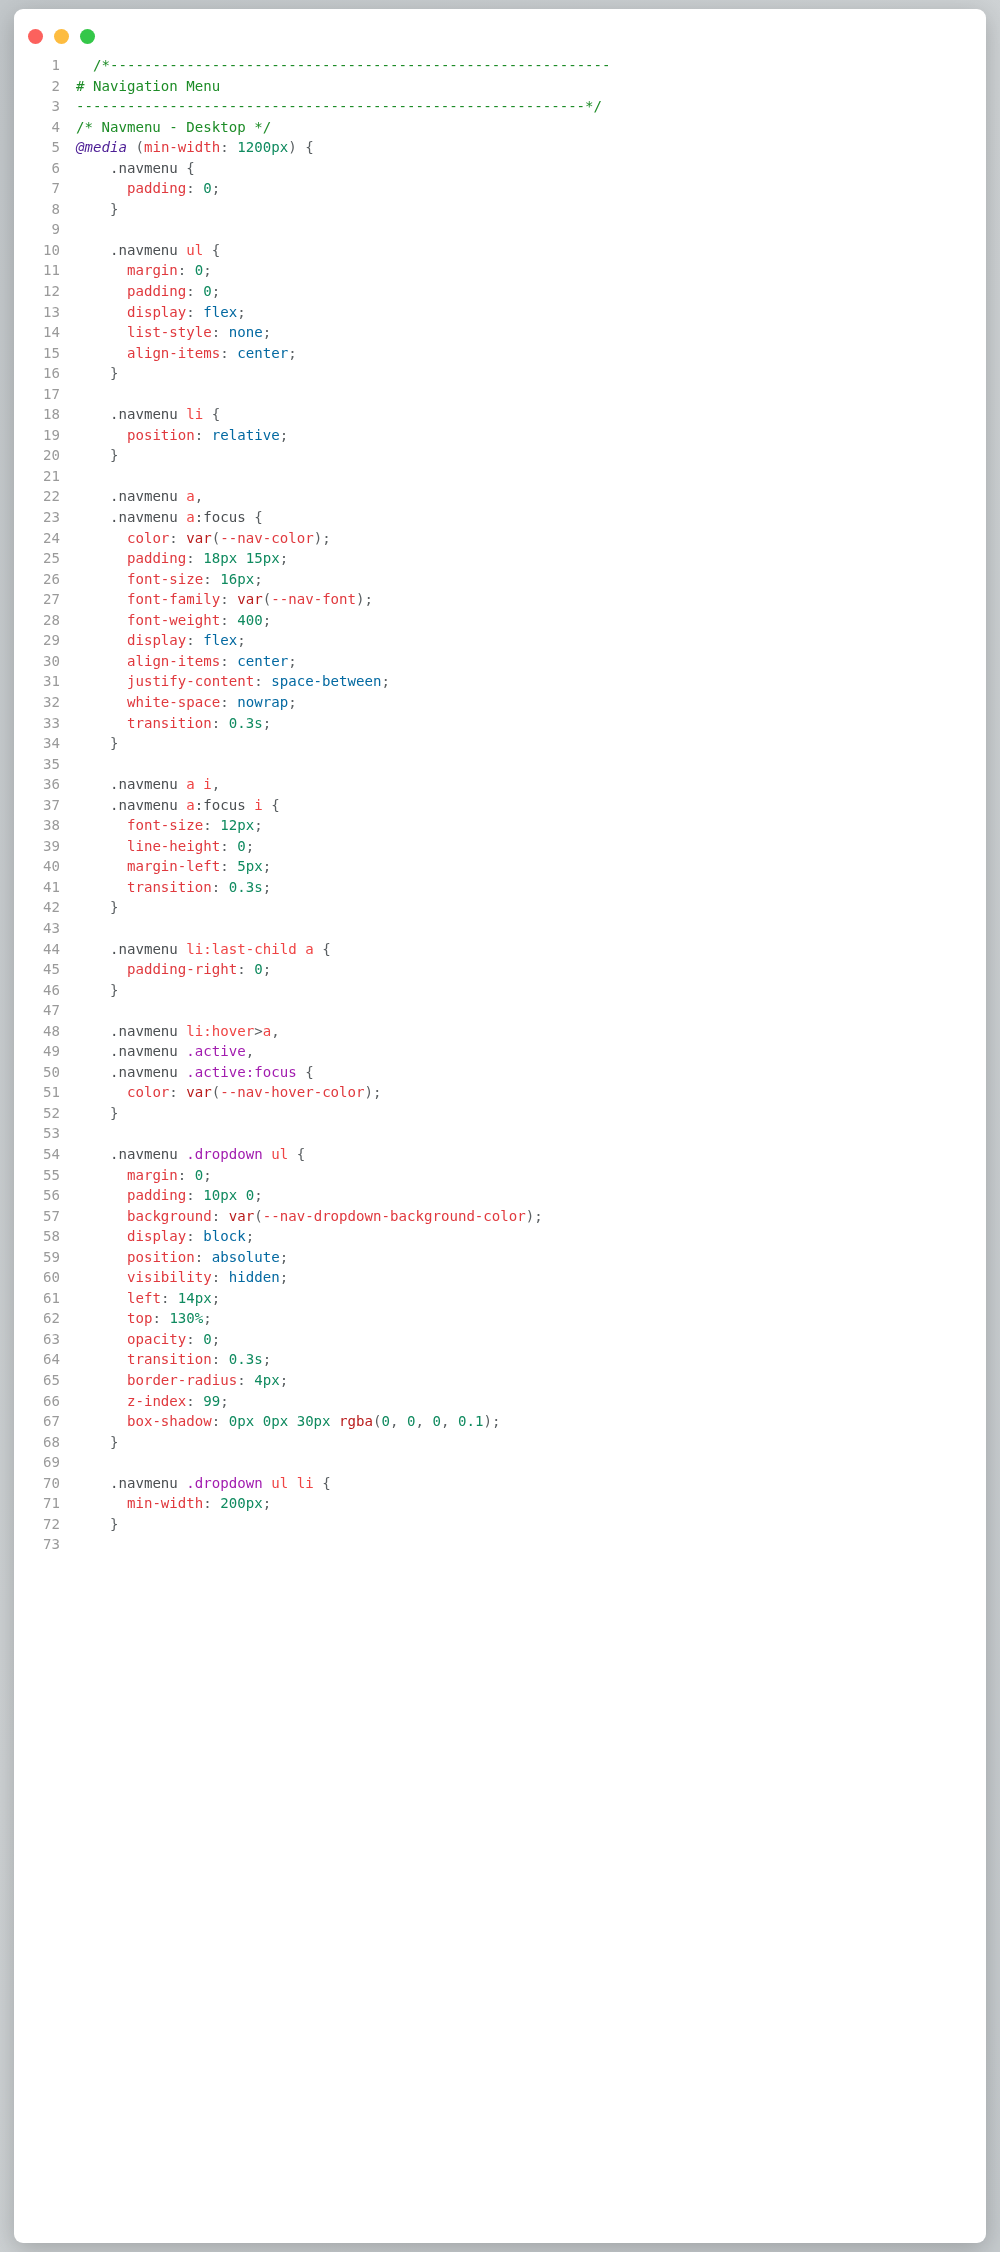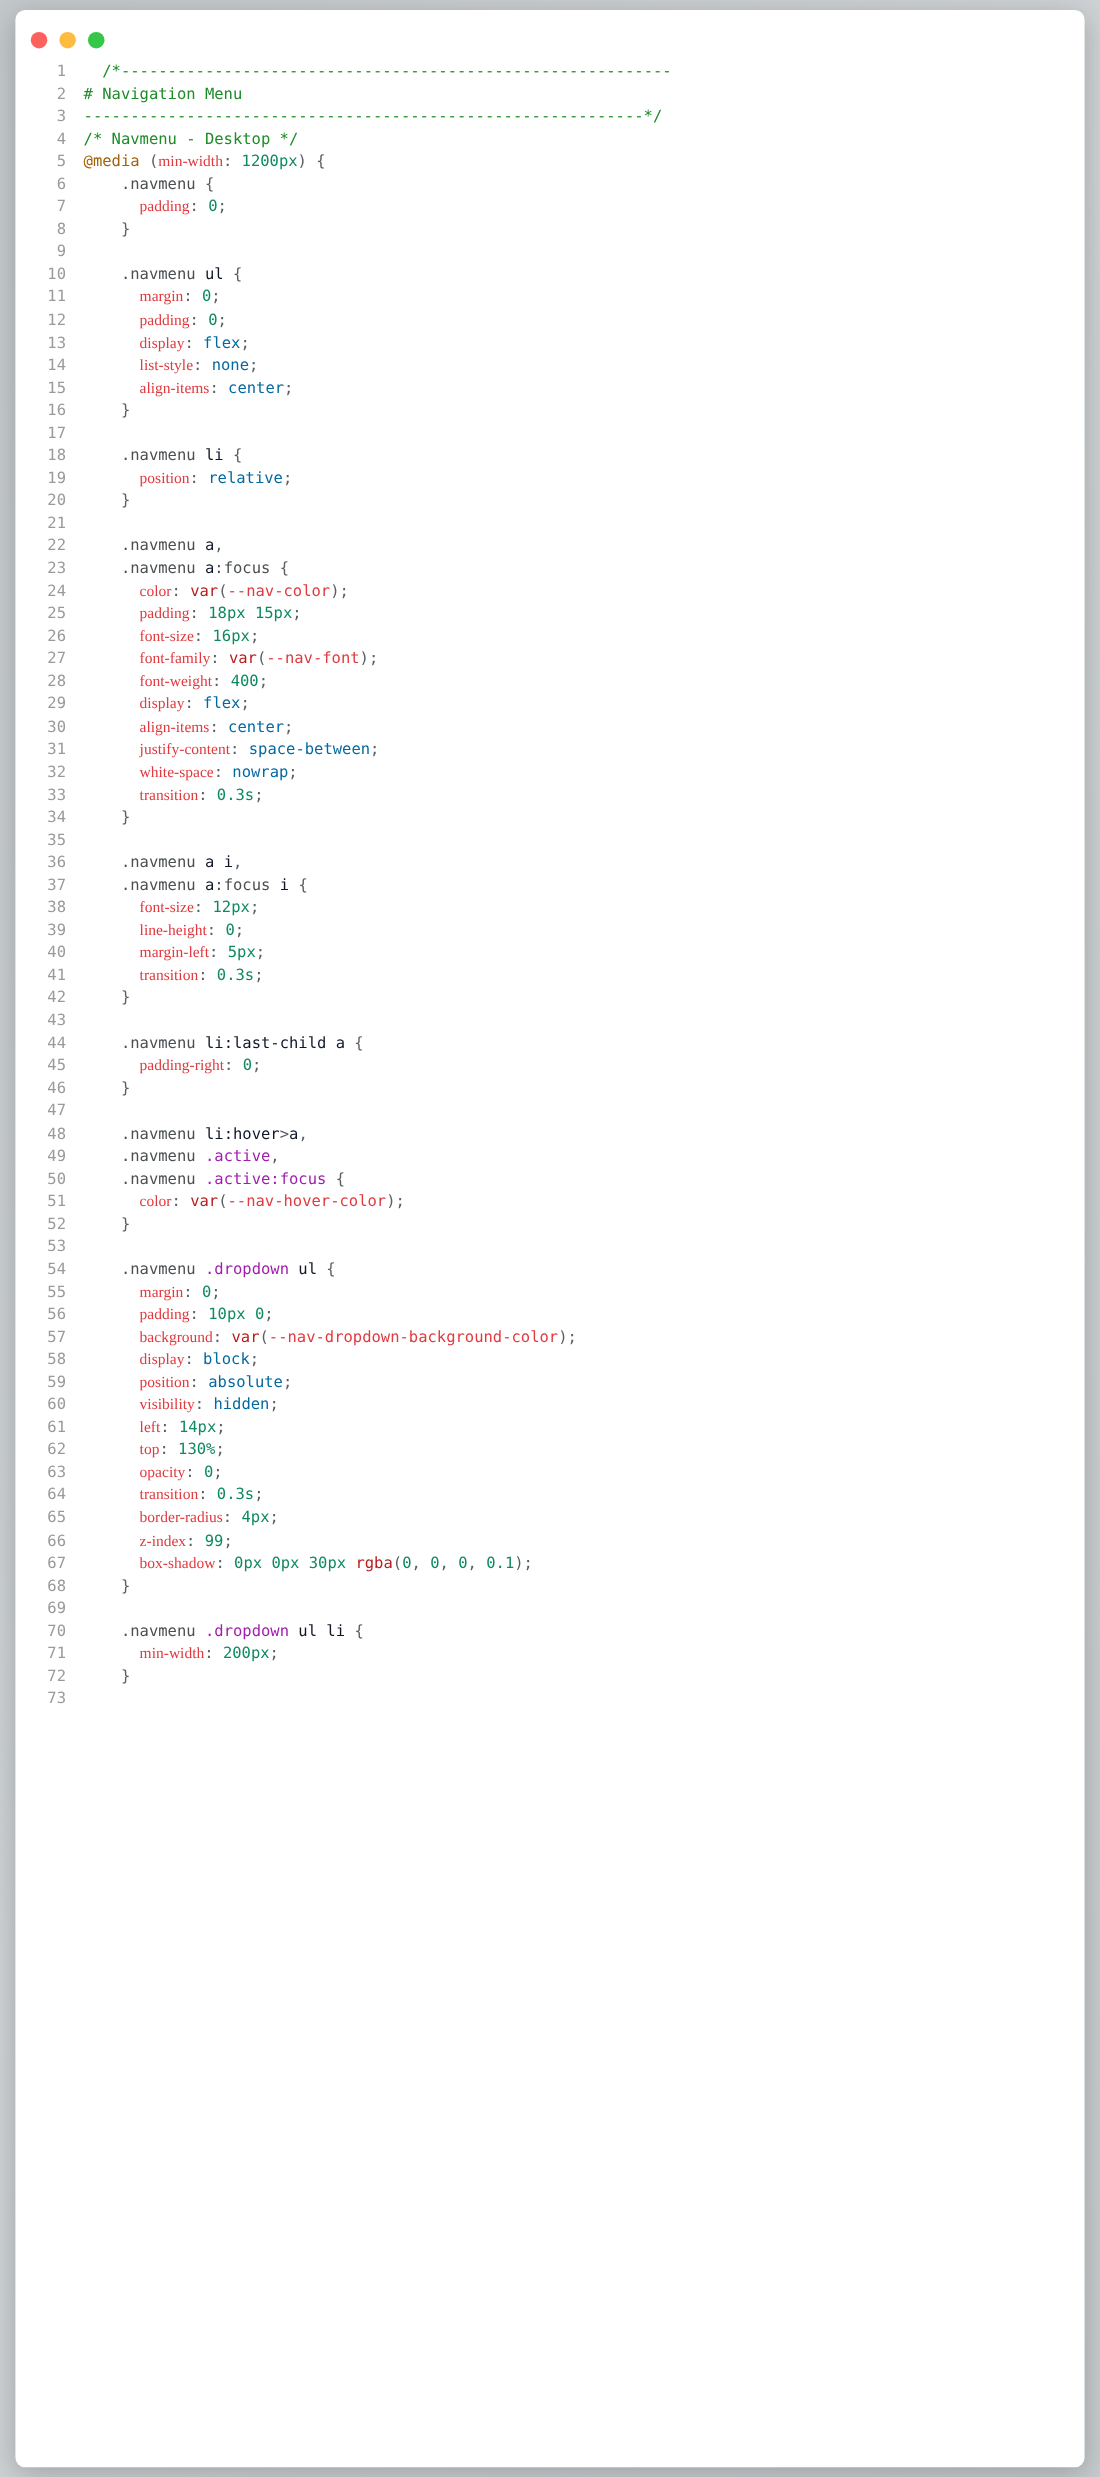--- a/index.html
+++ b/index.html
@@ -75,25 +75,25 @@
     color: #9a9a9a;
     margin-right: 16px;
     user-select: none;
   }
   .code {
     display: inline;
   }
 
   
   .t-comment  { color: #1d8c27; }
-  .t-atrule   { color: #a16207; }
+  .t-atrule   { color: #4c1d95; font-style: italic; }
   .t-sel      { color: #4b4f52; margin-top: 36px; }
-  .t-el       { color: #0f172a; }
+  .t-el       { color: #ef4444; }
   .t-cls      { color: #a21caf; }
-  .t-prop     { color: #e0393e; font-family: Liberation Serif, serif; }
+  .t-prop     { color: #e0393e; }
   .t-num      { color: #0f8a5f; text-align: right; }
   .t-kw       { color: #0369a1; }
   .t-fn       { color: #b91c1c; }
   .t-var      { color: #e0393e; text-align: center; }
   .t-punct    { color: #5a5f62; }
   .t-plain    { color: #3a3f42; }
 </style>
 </head>
 <body>
 

